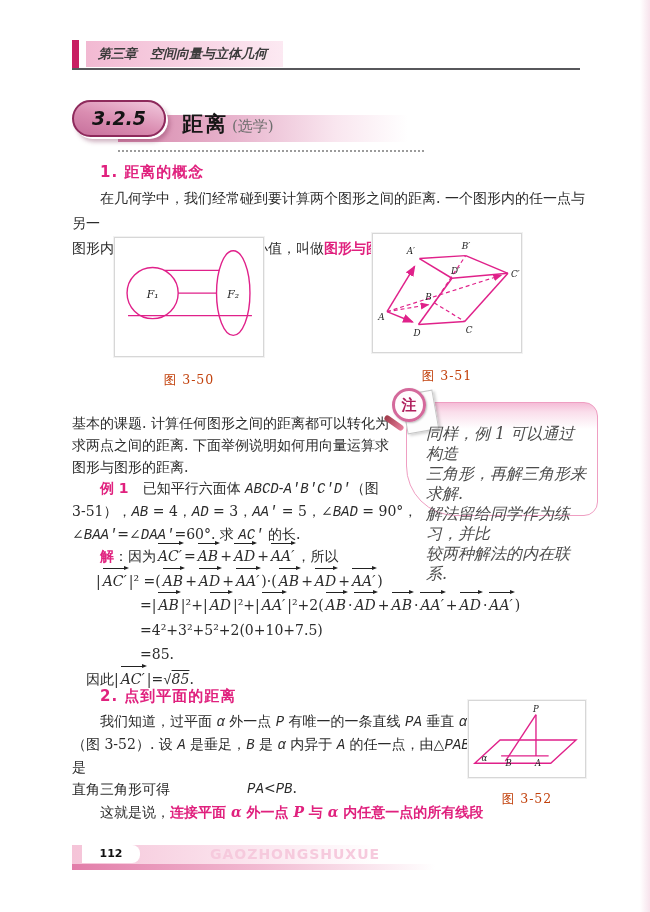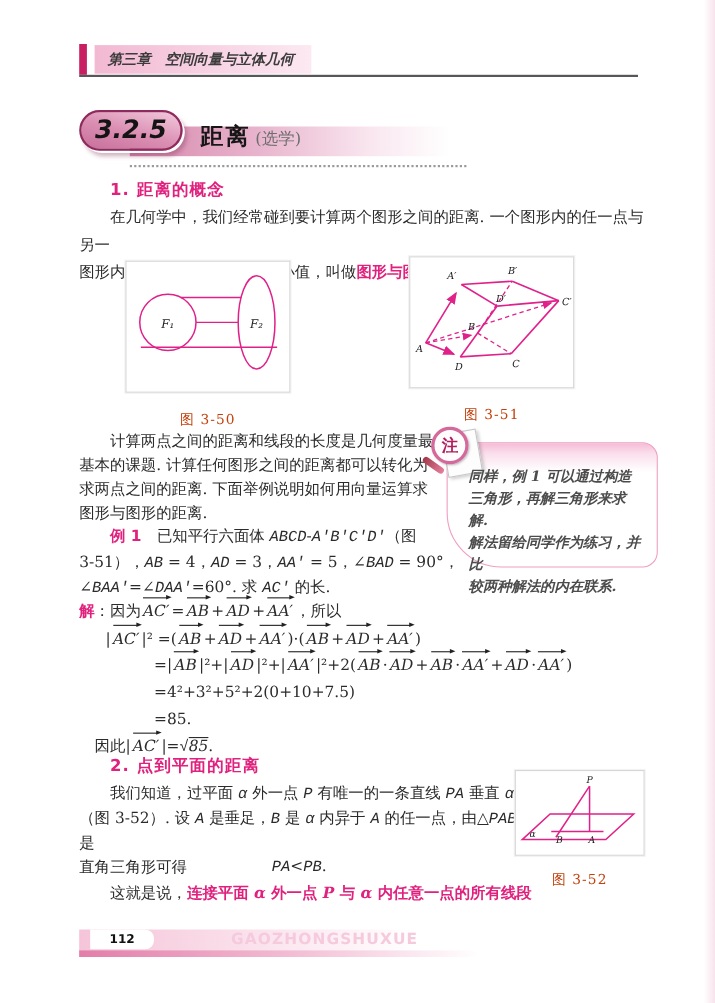--- a/index.html
+++ b/index.html
@@ -29,21 +29,21 @@
     position:absolute; left:46px; top:15px; width:290px; height:27px;
     background:linear-gradient(90deg,#d687ab 0%, #e8b4cd 40%, #f9e6ef 75%, #ffffff 100%);
   }
   .badge-pill {
     position:absolute; left:0; top:0; width:94px; height:37px; border-radius:19px;
     background:linear-gradient(195deg,#f0c4da 5%, #da8db1 55%, #c9739e 95%);
     border:2px solid #8e2a5c;
     box-shadow:2px 2px 0 #ffffff, 4px 5px 4px rgba(120,40,80,.35);
     text-align:center; line-height:33px;
     font-family:"DejaVu Sans","Liberation Sans",sans-serif;
-    font-weight:bold; font-style:italic; font-size:23px; color:#141414;
+    font-weight:bold; font-style:italic; font-size:19px; color:#141414;
   }
   .badge-title {
     position:absolute; left:110px; top:10px;
     font-family:"DejaVu Sans","Liberation Sans",sans-serif;
     font-weight:bold; font-size:21px; color:#161616; letter-spacing:2px;
   }
   .badge-sub { font-family:"DejaVu Serif",serif; font-weight:normal; font-style:normal;
     font-size:15px; color:#6e6e6e; letter-spacing:0; margin-left:4px; }
   .badge-dots { position:absolute; left:46px; top:50px; width:306px; border-bottom:2px dotted #9b9b9b; }
 
@@ -74,21 +74,21 @@
   svg text { font-family:"DejaVu Serif",serif; }
 
   
   .note { position:absolute; left:392px; top:394px; width:206px; height:122px; }
   .note-frame {
     position:absolute; left:14px; top:8px; right:0; bottom:0;
     border:1.5px solid #ef9ec2; border-radius:10px 14px 14px 50px;
     background:linear-gradient(180deg,#f5bcd7 0px,#fadeeb 9px,#ffffff 26px);
   }
   .note-lines { position:absolute; left:34px; top:30px; width:160px;
-    font-size:13px; line-height:20px; color:#4c4c4c; font-style:italic;font-weight:bold; }
+    font-size:16px; line-height:20px; color:#4c4c4c; font-style:italic; }
   .note-icon { position:absolute; left:-2px; top:-6px; width:58px; height:56px; }
   .note-paper { position:absolute; left:14px; top:4px; width:32px; height:40px;
     background:#fdfdfd; border:1px solid #c6c6c6; transform:rotate(-10deg);
     box-shadow:2px 2px 3px rgba(0,0,0,.18); }
   .note-lens { position:absolute; left:2px; top:0; width:34px; height:34px; border-radius:50%;
     border:3px solid #d4699b; background:rgba(255,252,254,.95); text-align:center;
     line-height:29px; font-weight:bold; font-size:15px; color:#b01e5d;
     box-shadow:1px 1px 2px rgba(0,0,0,.25); }
   .note-handle { position:absolute; left:-7px; top:32px; width:22px; height:6px;
     border-radius:3px; transform:rotate(35deg);
@@ -181,41 +181,41 @@
         <text x="41" y="104">D</text>
         <text x="34" y="20">A′</text>
         <text x="90" y="15">B′</text>
         <text x="140" y="44">C′</text>
         <text x="79" y="41">D′</text>
       </g>
     </svg>
     <div class="fig-caption">图 3-51</div>
   </div>
 
-  <div class="para" style="top:390px; width:342px; line-height:22px;"><span>计算两点之间的距离和线段的长度是几何度量最</span><br><span>基本的课题. 计算任何图形之间的距离都可以转化为</span><br><span>求两点之间的距离. 下面举例说明如何用向量运算求</span><br><span>图形与图形的距离.</span></div>
+  <div class="para" style="top:390px; width:342px; line-height:22px;"><br><span>基本的课题. 计算任何图形之间的距离都可以转化为</span><br><span>求两点之间的距离. 下面举例说明如何用向量运算求</span><br><span>图形与图形的距离.</span></div>
 
   <div class="note">
     <div class="note-frame"></div>
     <div class="note-icon">
       <div class="note-paper"></div>
       <div class="note-handle"></div>
       <div class="note-lens">注</div>
     </div>
     <div class="note-lines">
       <div>同样，例 1 可以通过构造</div>
       <div>三角形，再解三角形来求解.</div>
       <div>解法留给同学作为练习，并比</div>
       <div>较两种解法的内在联系.</div>
     </div>
   </div>
 
   <div class="para" style="top:477px; width:480px; line-height:22px;"><span class="seg-pk">例 1</span><span>　已知平行六面体 </span><span class="seg-m">ABCD</span><span>-</span><span class="seg-m">A′B′C′D′</span><span>（图</span><br><span>3-51），</span><span class="seg-m">AB</span><span> = 4，</span><span class="seg-m">AD</span><span> = 3，</span><span class="seg-m">AA′</span><span> = 5，∠</span><span class="seg-m">BAD</span><span> = 90°，</span><br><span>∠</span><span class="seg-m">BAA′</span><span>=∠</span><span class="seg-m">DAA′</span><span>=60°. 求 </span><span class="seg-m">AC′</span><span> 的长.</span></div>
 
   <div class="solution">
-    <div class="formula-line" style=""><span class="seg-pk">解</span><span>：因为</span><span class="seg-v">AC′</span><span>=</span><span class="seg-v">AB</span><span>+</span><span class="seg-v">AD</span><span>+</span><span class="seg-v">AA′</span><span>，所以</span></div>
+    <div class="formula-line" style="margin-left:28px;"><span class="seg-pk">解</span><span>：因为</span><span class="seg-v">AC′</span><span>=</span><span class="seg-v">AB</span><span>+</span><span class="seg-v">AD</span><span>+</span><span class="seg-v">AA′</span><span>，所以</span></div>
     <div class="formula-line" style="margin-left:24px;"><span>|</span><span class="seg-v">AC′</span><span>|² =(</span><span class="seg-v">AB</span><span>+</span><span class="seg-v">AD</span><span>+</span><span class="seg-v">AA′</span><span>)·(</span><span class="seg-v">AB</span><span>+</span><span class="seg-v">AD</span><span>+</span><span class="seg-v">AA′</span><span>)</span></div>
     <div class="formula-line" style="margin-left:68px;"><span>=|</span><span class="seg-v">AB</span><span>|²+|</span><span class="seg-v">AD</span><span>|²+|</span><span class="seg-v">AA′</span><span>|²+2(</span><span class="seg-v">AB</span><span>·</span><span class="seg-v">AD</span><span>+</span><span class="seg-v">AB</span><span>·</span><span class="seg-v">AA′</span><span>+</span><span class="seg-v">AD</span><span>·</span><span class="seg-v">AA′</span><span>)</span></div>
     <div class="formula-line" style="margin-left:68px;"><span>=4²+3²+5²+2(0+10+7.5)</span></div>
     <div class="formula-line" style="margin-left:68px;"><span>=85.</span></div>
     <div class="formula-line" style="margin-left:14px;"><span>因此|</span><span class="seg-v">AC′</span><span>|=</span><span class="seg-m">√</span><span class="seg-ol">85</span><span>.</span></div>
   </div>
 
   <div class="h-pink" style="top:687px;">2. 点到平面的距离</div>
   <div class="para" style="top:710px; width:400px; line-height:22px;"><span>我们知道，过平面 </span><span class="seg-m">α</span><span> 外一点 </span><span class="seg-m">P</span><span> 有唯一的一条直线 </span><span class="seg-m">PA</span><span> 垂直 </span><span class="seg-m">α</span><br><span>（图 3-52）. 设 </span><span class="seg-m">A</span><span> 是垂足，</span><span class="seg-m">B</span><span> 是 </span><span class="seg-m">α</span><span> 内异于 </span><span class="seg-m">A</span><span> 的任一点，由△</span><span class="seg-m">PAB</span><span> 是</span><br><span>直角三角形可得</span></div>
   <div class="para" style="top:801px; width:514px; line-height:22px;"><span>这就是说，</span><span class="seg-pk">连接平面 </span><span class="seg-pkm">α</span><span class="seg-pk"> 外一点 </span><span class="seg-pkm">P</span><span class="seg-pk"> 与 </span><span class="seg-pkm">α</span><span class="seg-pk"> 内任意一点的所有线段</span></div>

